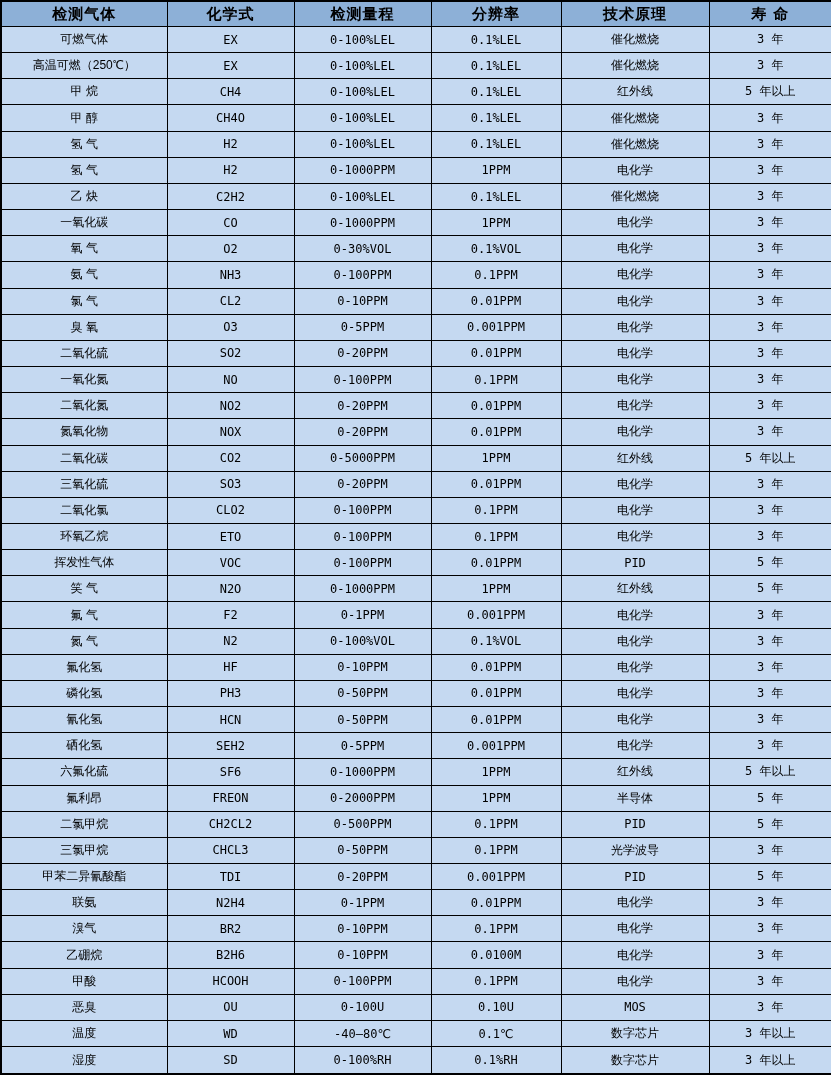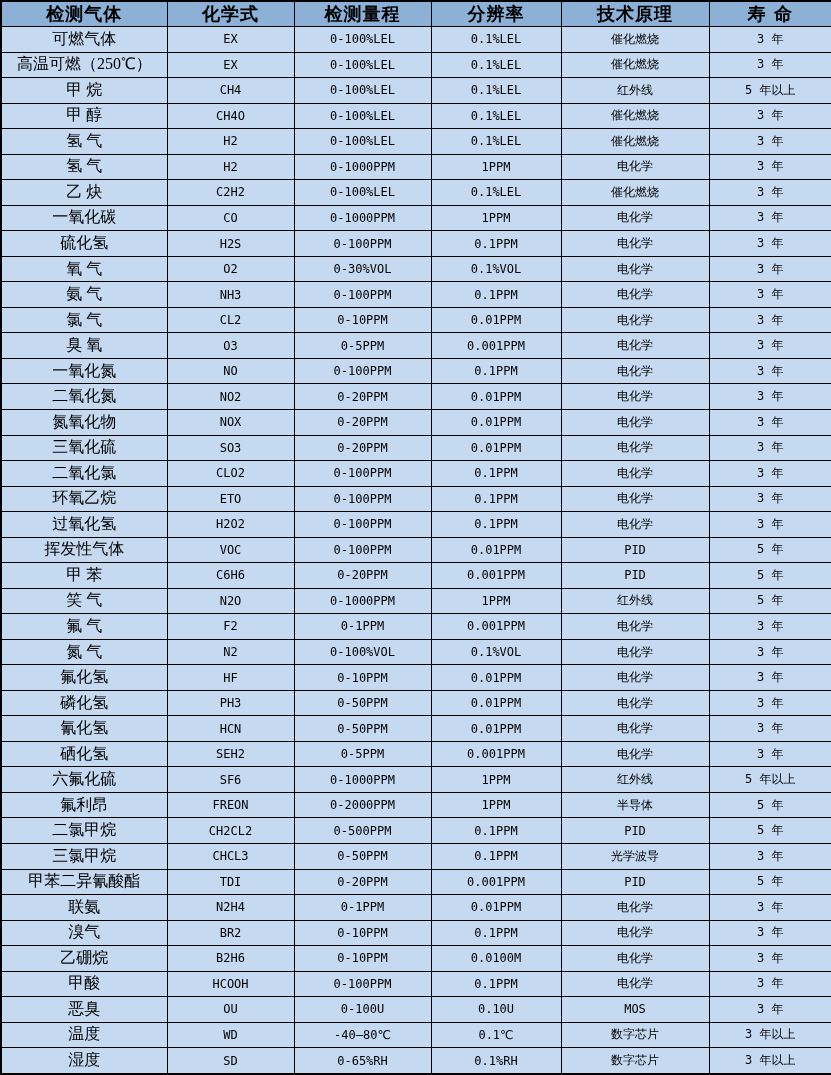--- a/index.html
+++ b/index.html
@@ -31,33 +31,33 @@
     vertical-align:middle;
     color:var(--text);
     padding:0 2px;
     overflow:hidden;
     white-space:nowrap;
   }
   table.gas-table th{
     background:var(--header-bg);
     font-family:"DejaVu Sans","Liberation Sans",sans-serif;
     font-weight:bold;
-    font-size:18px;
+    font-size:15px;
     height:24px;
     letter-spacing:1px;
   }
   table.gas-table td{
     background:var(--row-bg);
     font-family:"DejaVu Sans Mono","DejaVu Sans",monospace;
     font-size:12px;
   }
   
   table.gas-table td.col-0{
-    font-family:Liberation Serif, serif;
-    font-size:16px;
+    font-family:Liberation Sans, sans-serif;
+    font-size:12px;
   }
   col.c0{width:166px}
   col.c1{width:127px}
   col.c2{width:137px}
   col.c3{width:130px}
   col.c4{width:148px}
   col.c5{width:123px}
 </style>
 </head>
 <body>
@@ -140,28 +140,20 @@
       </tr>
       <tr>
         <td class="col-0">一氧化碳</td>
         <td class="col-1">CO</td>
         <td class="col-2">0-1000PPM</td>
         <td class="col-3">1PPM</td>
         <td class="col-4">电化学</td>
         <td class="col-5">3 年</td>
       </tr>
       <tr>
-        <td class="col-0">硫化氢</td>
-        <td class="col-1">H2S</td>
-        <td class="col-2">0-100PPM</td>
-        <td class="col-3">0.1PPM</td>
-        <td class="col-4">电化学</td>
-        <td class="col-5">3 年</td>
-      </tr>
-      <tr>
         <td class="col-0">氧 气</td>
         <td class="col-1">O2</td>
         <td class="col-2">0-30%VOL</td>
         <td class="col-3">0.1%VOL</td>
         <td class="col-4">电化学</td>
         <td class="col-5">3 年</td>
       </tr>
       <tr>
         <td class="col-0">氨 气</td>
         <td class="col-1">NH3</td>
@@ -180,20 +172,28 @@
       </tr>
       <tr>
         <td class="col-0">臭 氧</td>
         <td class="col-1">O3</td>
         <td class="col-2">0-5PPM</td>
         <td class="col-3">0.001PPM</td>
         <td class="col-4">电化学</td>
         <td class="col-5">3 年</td>
       </tr>
       <tr>
+        <td class="col-0">二氧化硫</td>
+        <td class="col-1">SO2</td>
+        <td class="col-2">0-20PPM</td>
+        <td class="col-3">0.01PPM</td>
+        <td class="col-4">电化学</td>
+        <td class="col-5">3 年</td>
+      </tr>
+      <tr>
         <td class="col-0">一氧化氮</td>
         <td class="col-1">NO</td>
         <td class="col-2">0-100PPM</td>
         <td class="col-3">0.1PPM</td>
         <td class="col-4">电化学</td>
         <td class="col-5">3 年</td>
       </tr>
       <tr>
         <td class="col-0">二氧化氮</td>
         <td class="col-1">NO2</td>
@@ -204,20 +204,28 @@
       </tr>
       <tr>
         <td class="col-0">氮氧化物</td>
         <td class="col-1">NOX</td>
         <td class="col-2">0-20PPM</td>
         <td class="col-3">0.01PPM</td>
         <td class="col-4">电化学</td>
         <td class="col-5">3 年</td>
       </tr>
       <tr>
+        <td class="col-0">二氧化碳</td>
+        <td class="col-1">CO2</td>
+        <td class="col-2">0-5000PPM</td>
+        <td class="col-3">1PPM</td>
+        <td class="col-4">红外线</td>
+        <td class="col-5">5 年以上</td>
+      </tr>
+      <tr>
         <td class="col-0">三氧化硫</td>
         <td class="col-1">SO3</td>
         <td class="col-2">0-20PPM</td>
         <td class="col-3">0.01PPM</td>
         <td class="col-4">电化学</td>
         <td class="col-5">3 年</td>
       </tr>
       <tr>
         <td class="col-0">二氧化氯</td>
         <td class="col-1">CLO2</td>
@@ -228,40 +236,24 @@
       </tr>
       <tr>
         <td class="col-0">环氧乙烷</td>
         <td class="col-1">ETO</td>
         <td class="col-2">0-100PPM</td>
         <td class="col-3">0.1PPM</td>
         <td class="col-4">电化学</td>
         <td class="col-5">3 年</td>
       </tr>
       <tr>
-        <td class="col-0">过氧化氢</td>
-        <td class="col-1">H2O2</td>
-        <td class="col-2">0-100PPM</td>
-        <td class="col-3">0.1PPM</td>
-        <td class="col-4">电化学</td>
-        <td class="col-5">3 年</td>
-      </tr>
-      <tr>
         <td class="col-0">挥发性气体</td>
         <td class="col-1">VOC</td>
         <td class="col-2">0-100PPM</td>
         <td class="col-3">0.01PPM</td>
-        <td class="col-4">PID</td>
-        <td class="col-5">5 年</td>
-      </tr>
-      <tr>
-        <td class="col-0">甲 苯</td>
-        <td class="col-1">C6H6</td>
-        <td class="col-2">0-20PPM</td>
-        <td class="col-3">0.001PPM</td>
         <td class="col-4">PID</td>
         <td class="col-5">5 年</td>
       </tr>
       <tr>
         <td class="col-0">笑 气</td>
         <td class="col-1">N2O</td>
         <td class="col-2">0-1000PPM</td>
         <td class="col-3">1PPM</td>
         <td class="col-4">红外线</td>
         <td class="col-5">5 年</td>
@@ -398,19 +390,19 @@
         <td class="col-0">温度</td>
         <td class="col-1">WD</td>
         <td class="col-2">-40—80℃</td>
         <td class="col-3">0.1℃</td>
         <td class="col-4">数字芯片</td>
         <td class="col-5">3 年以上</td>
       </tr>
       <tr>
         <td class="col-0">湿度</td>
         <td class="col-1">SD</td>
-        <td class="col-2">0-65%RH</td>
+        <td class="col-2">0-100%RH</td>
         <td class="col-3">0.1%RH</td>
         <td class="col-4">数字芯片</td>
         <td class="col-5">3 年以上</td>
       </tr>
     </tbody>
 </table>
 
 </body></html>

